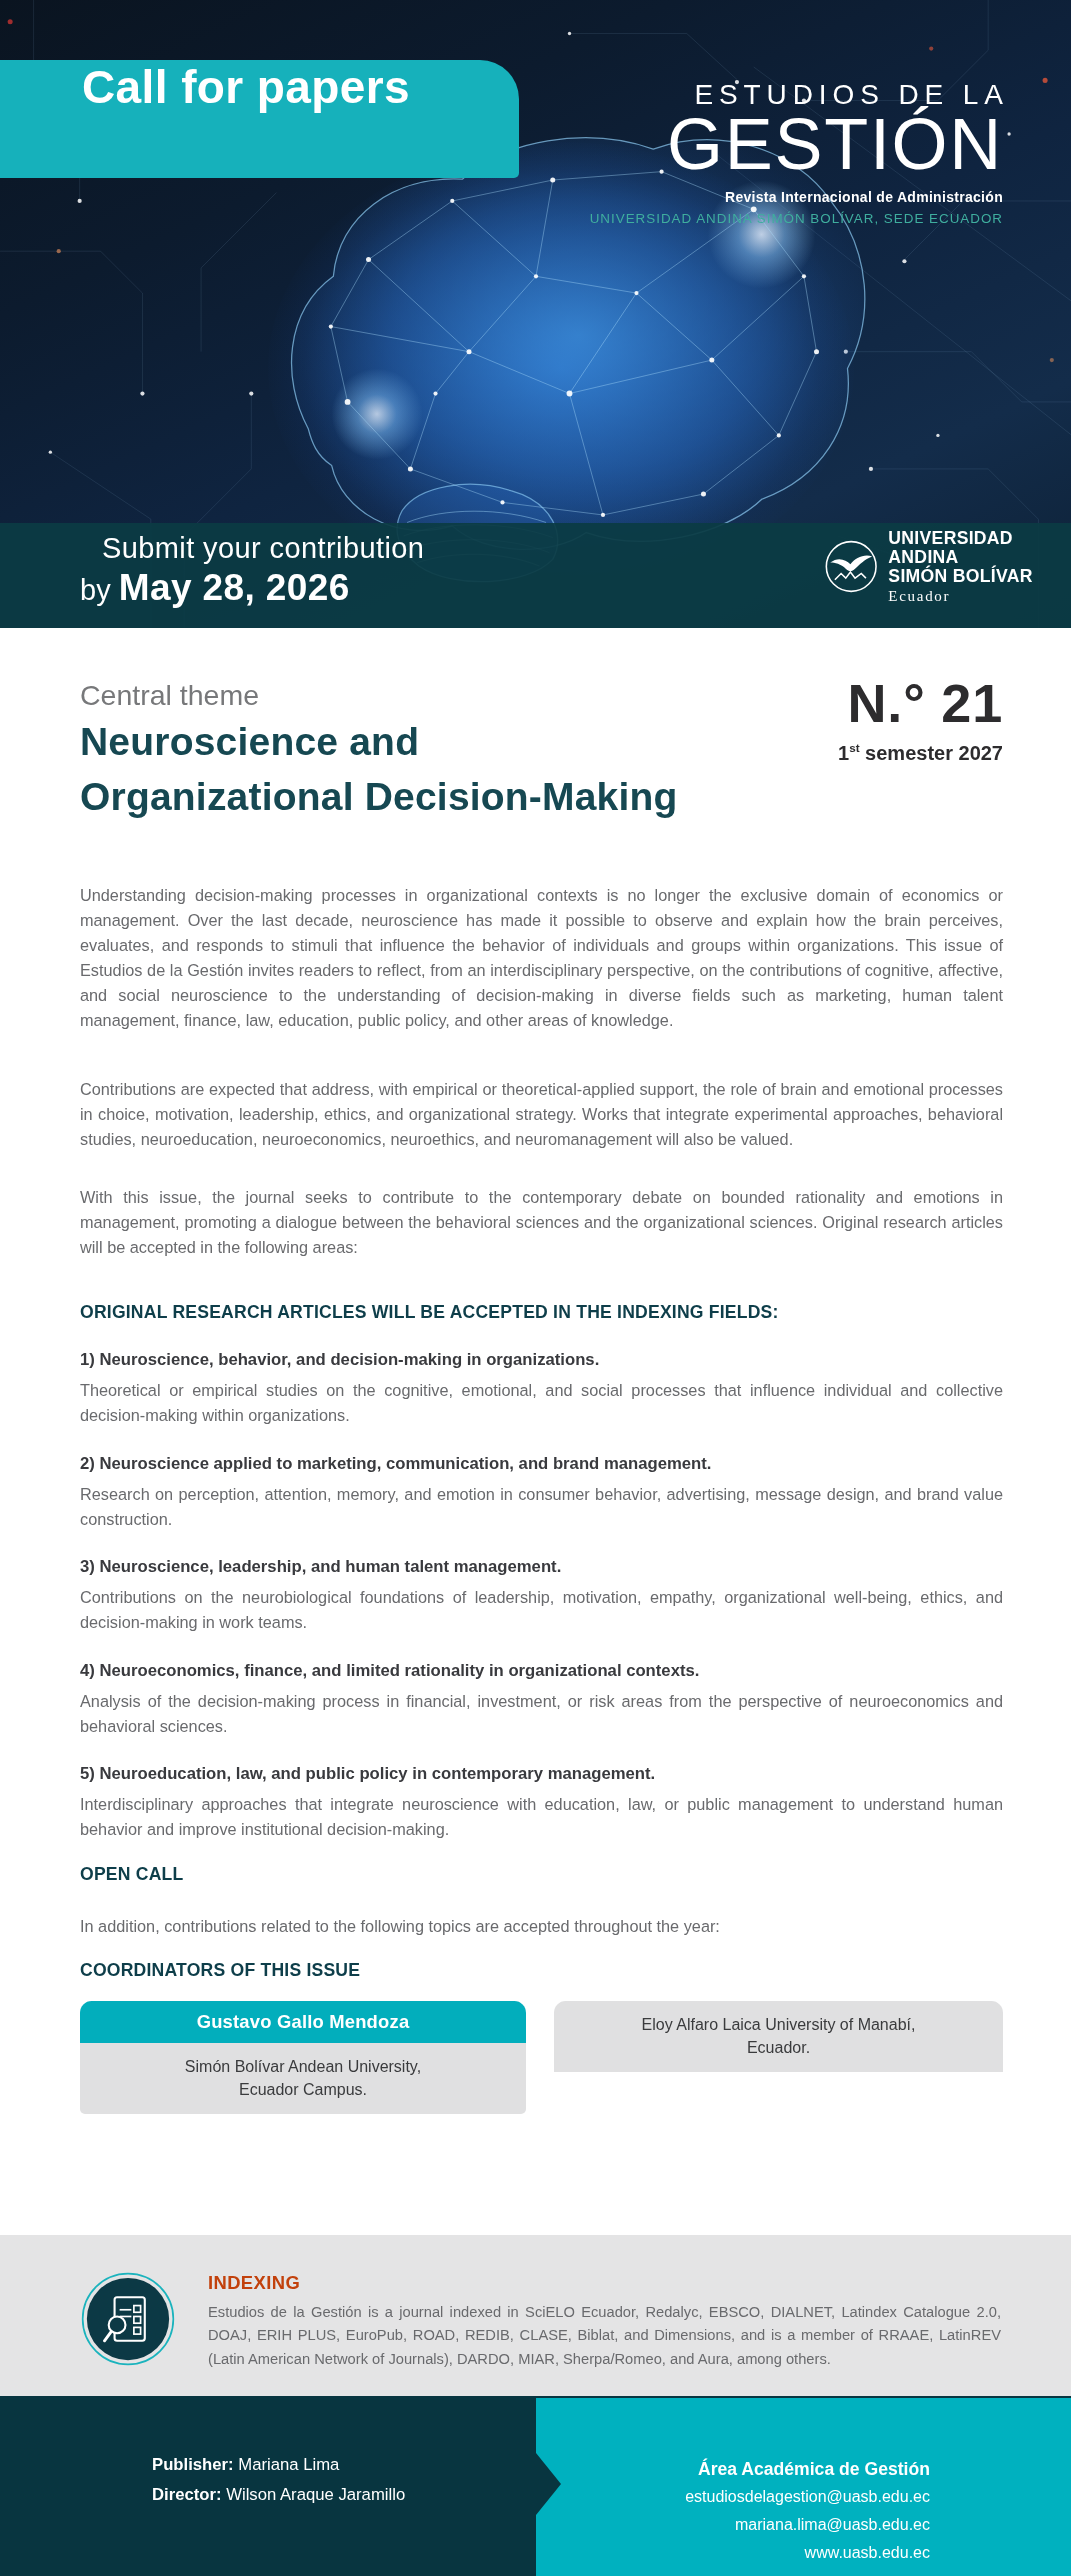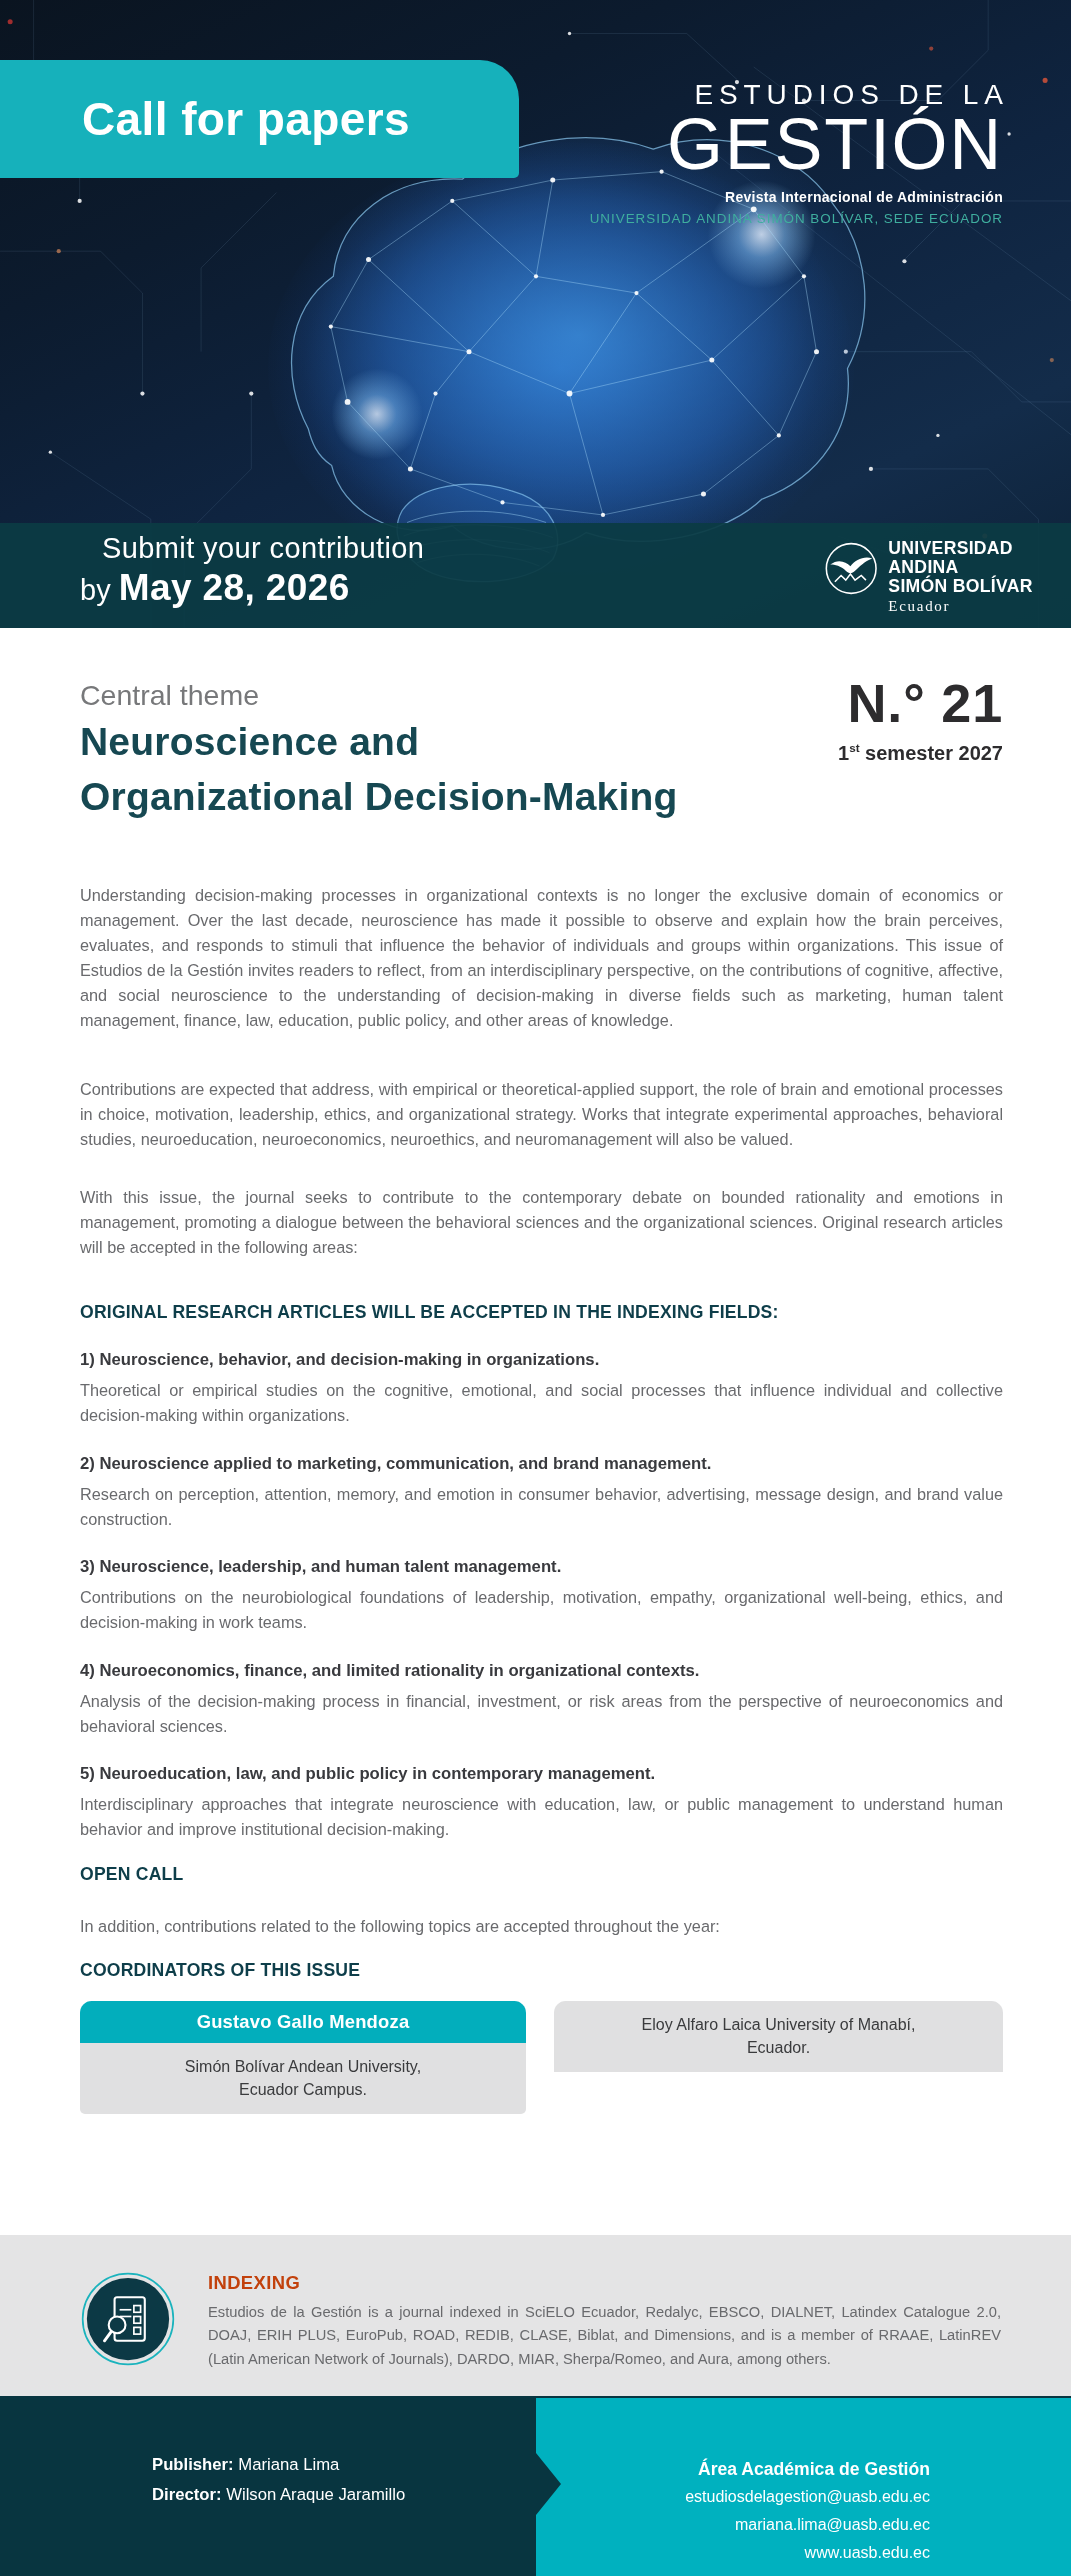--- a/index.html
+++ b/index.html
@@ -11,38 +11,38 @@
           background:linear-gradient(155deg,#0a1420 0%,#0c1b2e 28%,#0f2440 55%,#132c4a 78%,#0d2136 100%); }
   .glow-main { position:absolute; left:268px; top:142px; width:586px; height:452px; border-radius:50%;
           background:radial-gradient(ellipse at center, rgba(45,125,220,.8) 0%, rgba(32,95,185,.45) 42%, rgba(20,60,130,.18) 62%, transparent 72%); }
   .glow-spot1 { position:absolute; left:707px; top:180px; width:109px; height:109px; border-radius:50%;
           background:radial-gradient(circle, rgba(255,255,255,.95) 0%, rgba(160,215,255,.55) 30%, transparent 70%); }
   .glow-spot2 { position:absolute; left:331px; top:368px; width:92px; height:92px; border-radius:50%;
           background:radial-gradient(circle, rgba(255,255,255,.9) 0%, rgba(150,210,255,.5) 30%, transparent 70%); }
   .hero-svg { position:absolute; left:0; top:0; }
 
   .cfp-box { position:absolute; left:0; top:60px; width:519px; height:118px; background:#16b1bb;
-             border-radius:0 39px 5px 0; display:flex; align-items:center; padding-left:82px; }
+             border-radius:0 39px 5px 0; display:flex; padding-left:82px; }
   .cfp-box span { color:#fff; font-size:46px; font-weight:700; letter-spacing:0.4px; }
 
   .logo-block { position:absolute; top:79px; right:69px; text-align:right; color:#fff; }
   .logo-l1 { font-size:28px; font-weight:500; letter-spacing:5.9px; margin-right:-5.9px; }
   .logo-l2 { font-size:72px; font-weight:400; letter-spacing:1.7px; line-height:1.0; margin-top:-3.3px; }
   .logo-l3 { font-size:14px; font-weight:700; margin-top:9px; letter-spacing:0.3px; }
   .logo-l4 { font-size:13.4px; font-weight:500; margin-top:6.7px; color:#3fae9e; letter-spacing:1px; }
 
   .submit-band { position:absolute; left:0; top:523px; width:1072px; height:105px;
                  background:rgba(11,59,68,.93); }
   .submit-text { position:absolute; left:80px; top:9.2px; color:#fff; }
   .submit-l1 { font-size:29px; font-weight:300; letter-spacing:0.4px;margin-left:22px; }
   .submit-l2 { margin-top:1.7px; }
   .submit-by { font-size:29px; font-weight:300; }
   .submit-date { font-size:37px; font-weight:700; letter-spacing:0.4px; }
 
-  .uasb-logo { position:absolute; left:824px; top:16px; display:flex; align-items:flex-start; color:#fff; }
+  .uasb-logo { position:absolute; left:824px; top:6px; display:flex; align-items:center; color:#fff; }
   .uasb-text { margin-left:10px; }
   .uasb-t1, .uasb-t2 { font-size:17.6px; font-weight:700; line-height:19px; letter-spacing:0.3px; }
   .uasb-t3 { font-family:"Liberation Serif", serif; font-size:15px; letter-spacing:1.7px; margin-top:1.7px; }
 
   
   .main { width:1072px; height:1607px; background:#fff; padding:49px 69px 0 80px; overflow:hidden; }
   .title-row { position:relative; }
   .kicker { font-size:28.5px; color:#77787a; line-height:37px; font-weight:400; }
   .h1 { font-size:39px; font-weight:700; color:#164852; line-height:55px; letter-spacing:0.2px; }
   .issue { position:absolute; right:0; top:0; text-align:right; color:#2d2c2e; }

